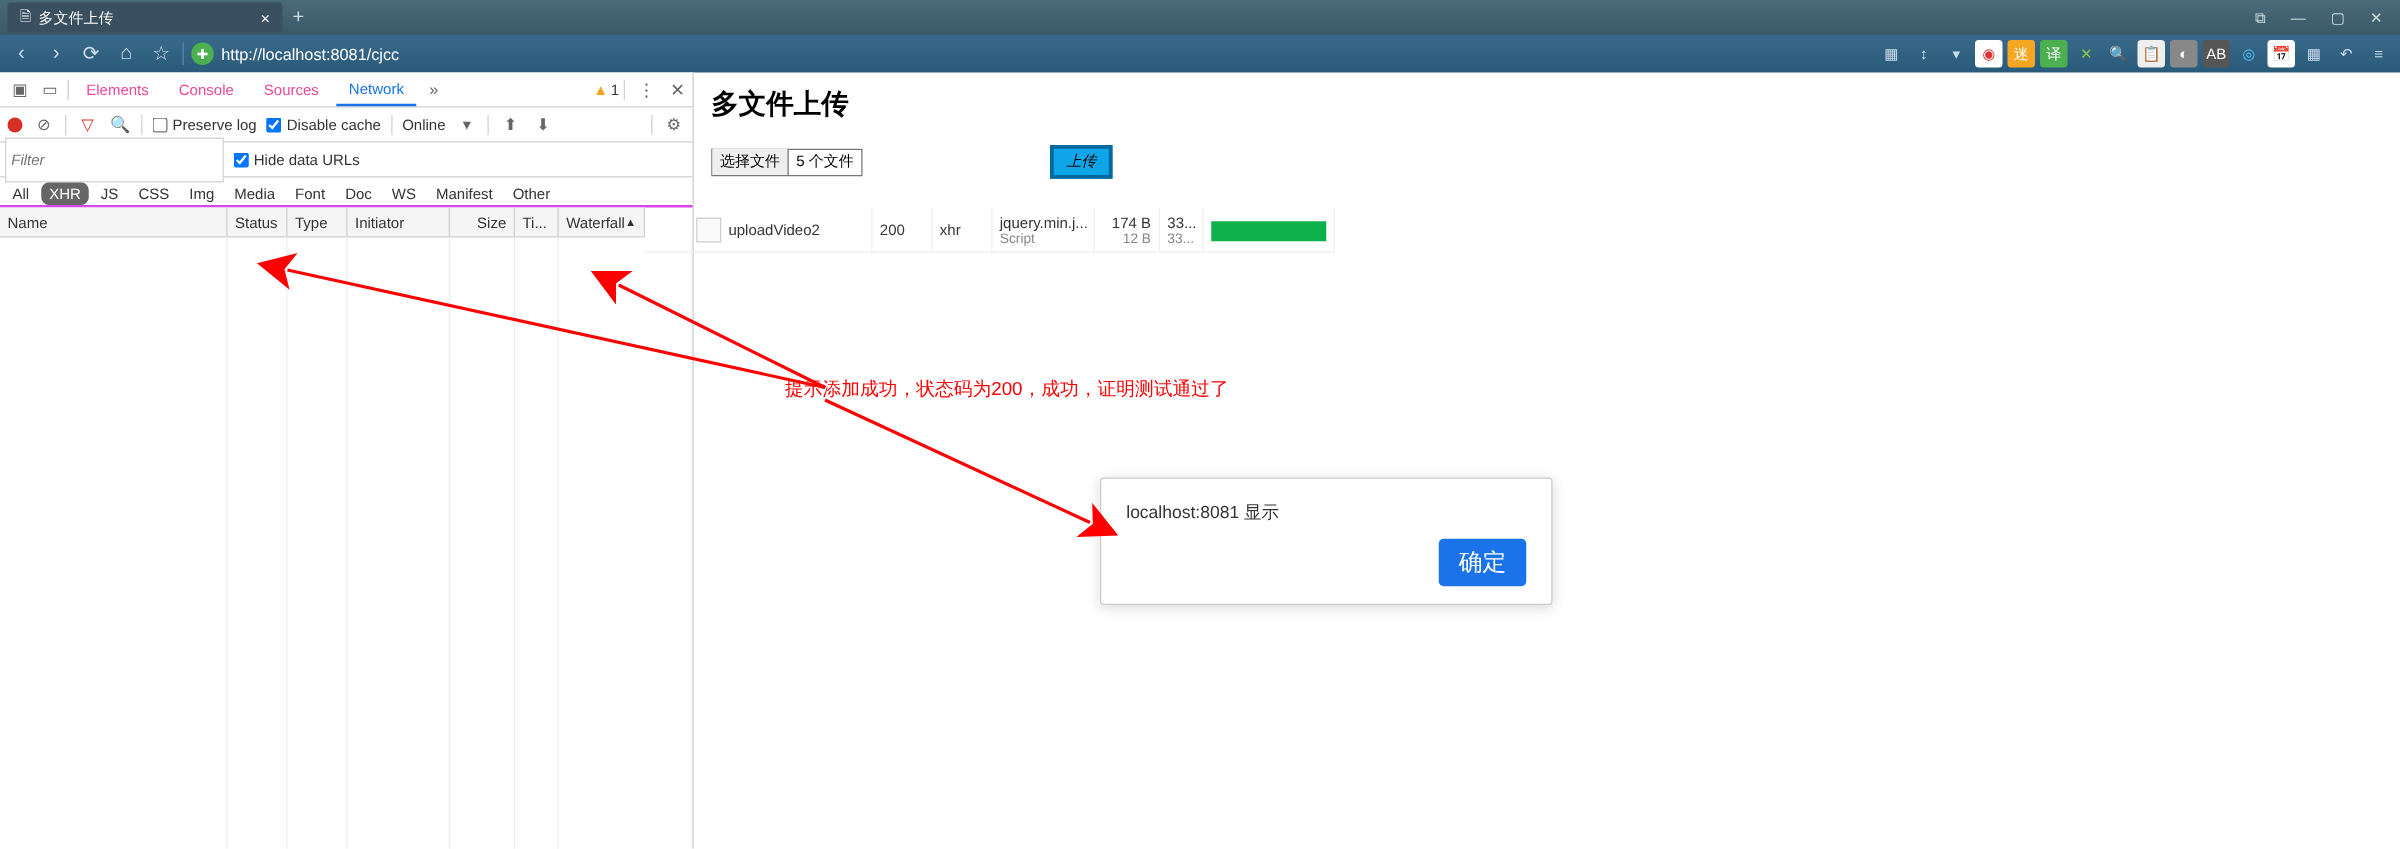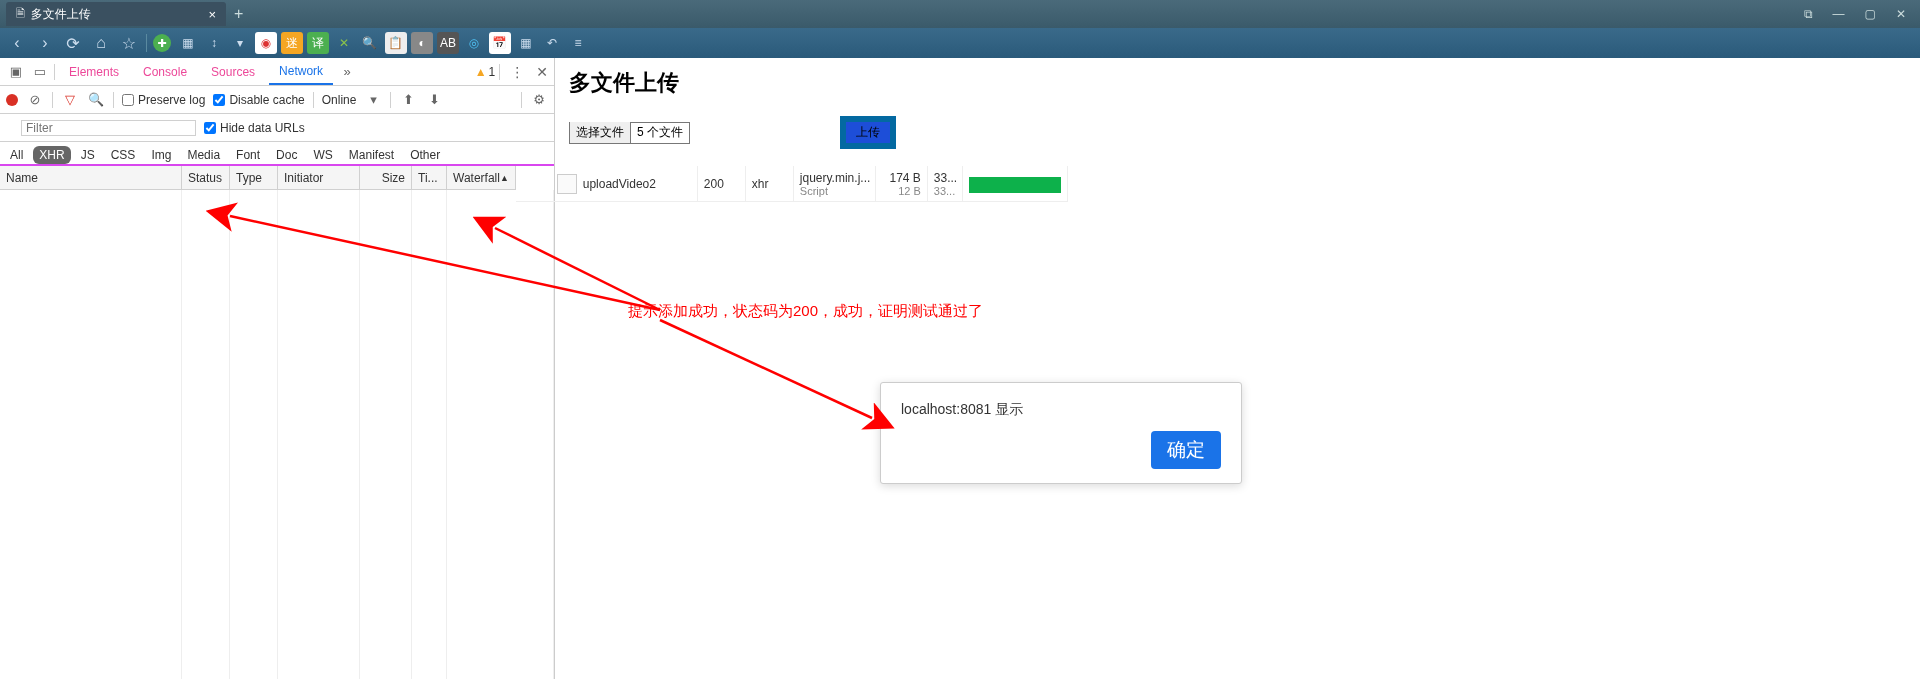--- a/index.html
+++ b/index.html
@@ -38,21 +38,21 @@
 .dt-close { color: #666; margin-left: 8px; font-size: 14px; }
 
 .dt-toolbar { height: 28px; border-bottom: 1px solid #d0d0d0; display: flex; align-items: center; padding: 0 6px; gap: 8px; }
 .rec-dot { width: 12px; height: 12px; background: #d93025; border-radius: 6px; }
 .tb-ic { color: #666; font-size: 13px; width: 18px; text-align: center; }
 .tb-sep { width: 1px; height: 16px; background: #d0d0d0; }
 .tb-check { display: flex; align-items: center; gap: 4px; }
 .tb-check input { width: 12px; height: 12px; }
 
 .dt-filter-row { height: 28px; border-bottom: 1px solid #d0d0d0; display: flex; align-items: center; padding: 0 0; gap: 8px; }
-.filter-input { width: 175px; height: 16px; border: 1px solid #d0d0d0; font-size: 12px; padding: 0 4px; color: #999; margin-left: 21px; }
+.filter-input { width: 175px; height: 36px; border: 1px solid #d0d0d0; font-size: 12px; padding: 0 4px; color: #999; margin-left: 4px; font-style: italic; }
 .dt-types { height: 24px; border-bottom: 2px solid #d946ef; display: flex; align-items: flex-end; padding: 0 4px; gap: 4px; }
 .type-btn { padding: 2px 6px; color: #333; font-size: 12px; border-radius: 6px; }
 .type-btn.active { background: #666; color: #fff; }
 
 .dt-table { flex: 1; display: flex; flex-direction: row; position: relative; }
 .dt-head { display: flex; height: 24px; border-bottom: 1px solid #d0d0d0; background: #f5f5f5; }
 .th { border-right: 1px solid #d0d0d0; padding: 4px 6px; color: #333; font-size: 12px; display: flex; align-items: center; }
 .c-name { width: 182px; }
 .c-status { width: 48px; }
 .c-type { width: 48px; }
@@ -72,21 +72,21 @@
 .dt-grid { position: absolute; top: 24px; left: 0; right: 0; bottom: 0; display: flex; pointer-events: none; }
 .dt-grid .gc { border-right: 1px solid #eee; }
 
 
 .page { flex: 1; padding: 10px 14px; position: relative; }
 .page h1 { font-size: 22px; font-weight: bold; margin-bottom: 18px; }
 .upload-row { display: flex; align-items: center; gap: 0; }
 .file-btn-wrap { border: 1px solid #777; display: inline-flex; align-items: center; height: 22px; }
 .file-btn { font-size: 12px; padding: 2px 6px; border-right: 1px solid #777; background: #efefef; }
 .file-label { font-size: 12px; padding: 2px 6px; }
-.upload-btn { margin-left: 150px; font-size: 12px; padding: 2px 10px; border: 6px solid #0369a1; background: #1d4ed8; }
+.upload-btn { margin-left: 150px; font-size: 12px; padding: 2px 10px; border: 3px solid #0369a1; background: #0ea5e9; font-style: italic; }
 
 
 .annotation { position: absolute; left: 628px; top: 302px; color: #f00; font-size: 15px; }
 
 
 .alert { position: absolute; left: 880px; top: 382px; width: 362px; border: 1px solid #ccc; border-radius: 3px; box-shadow: 0 2px 10px rgba(0,0,0,.15); padding: 18px 20px 14px; background: #fff; }
 .alert-title { font-size: 14px; color: #333; margin-bottom: 12px; }
 .alert-msg { font-size: 13px; color: #555; margin-bottom: 22px; }
 .alert-btn { float: right; background: #1a73e8; color: #fff; border: none; padding: 6px 16px; font-size: 19px; border-radius: 4px; }
 .alert::after { content: ""; display: block; clear: both; }
@@ -113,20 +113,21 @@
 </div>
 
 <div class="addr-bar">
   <span class="nav-ic">‹</span>
   <span class="nav-ic">›</span>
   <span class="nav-ic">⟳</span>
   <span class="nav-ic">⌂</span>
   <span class="nav-ic">☆</span>
   <span class="addr-sep"></span>
   <span class="secure-ic">✚</span>
+  <span class="url">http://localhost:8081/cjcc</span>
   <div class="ext-bar">
     <span class="ext-ic" style="color:#cde">▦</span>
     <span class="ext-ic" style="color:#cde">↕</span>
     <span class="ext-ic" style="color:#cde">▾</span>
     <span class="ext-ic" style="background:#fff;color:#d33">◉</span>
     <span class="ext-ic" style="background:#f5a623">迷</span>
     <span class="ext-ic" style="background:#4caf50">译</span>
     <span class="ext-ic" style="color:#8bc34a">✕</span>
     <span class="ext-ic" style="color:#cde">🔍</span>
     <span class="ext-ic" style="background:#eee;color:#555">📋</span>

